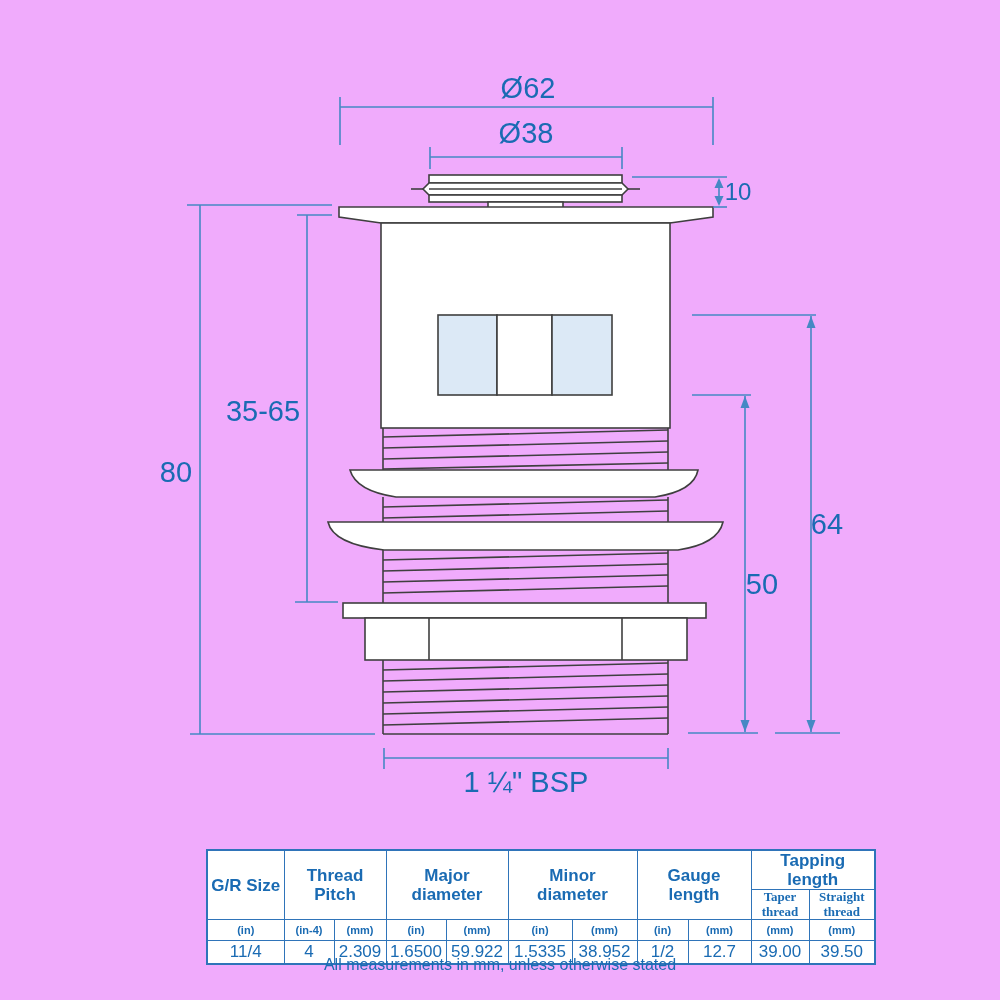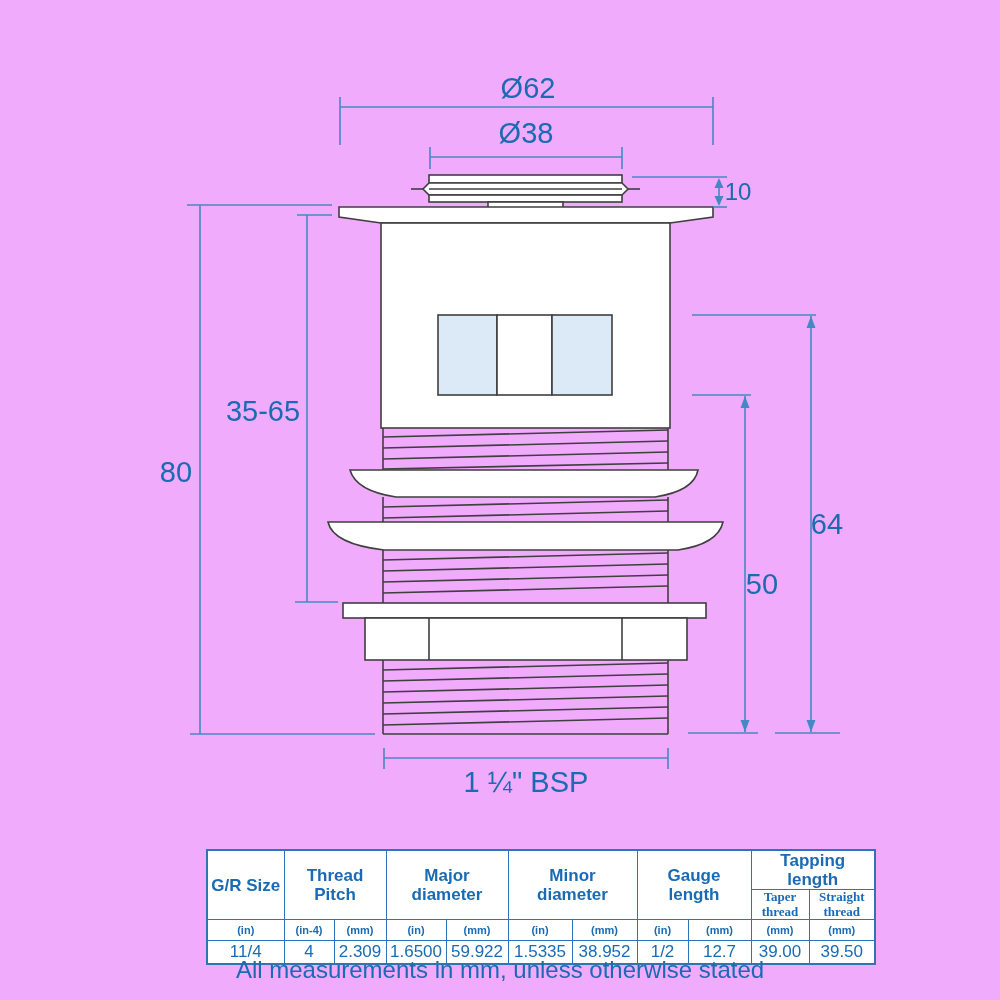--- a/index.html
+++ b/index.html
@@ -18,21 +18,21 @@
 
   
   .spec-table{position:absolute;left:166px;top:849px;width:668px;border-collapse:collapse;table-layout:fixed;background:#ffffff;color:#1a6bb3;}
   .spec-table th,.spec-table td{border:1.6px solid #2f74b9;text-align:center;vertical-align:middle;padding:0 2px;overflow:hidden;}
   .spec-table{border:2.5px solid #2f74b9;margin-left:40px;}
   tr.hdr th{font-size:17px;font-weight:bold;white-space:pre-line;line-height:1.12;height:21px;}
   tr.subhdr th{font-size:13px;font-weight:bold;white-space:pre-line;line-height:1.1;height:29px;font-family:Liberation Serif, serif;}
   tr.units th{font-size:11px;font-weight:bold;height:20px;}
   tr.values td{font-size:17px;font-weight:normal;height:22px;}
 
-  .footer-note{position:absolute;left:0;right:0;top:956px;text-align:center;font-size:24px;color:#1a6bb3;}
+  .footer-note{position:absolute;left:0;right:0;top:956px;text-align:center;font-size:16px;color:#1a6bb3;}
 </style>
 </head>
 <body>
 
 <div id="stage">
 
   <svg id="drawing" width="1000" height="845" viewBox="0 0 1000 845" xmlns="http://www.w3.org/2000/svg">
 
     <g class="outline">
       <rect class="part" x="429" y="175" width="193" height="8"></rect>

